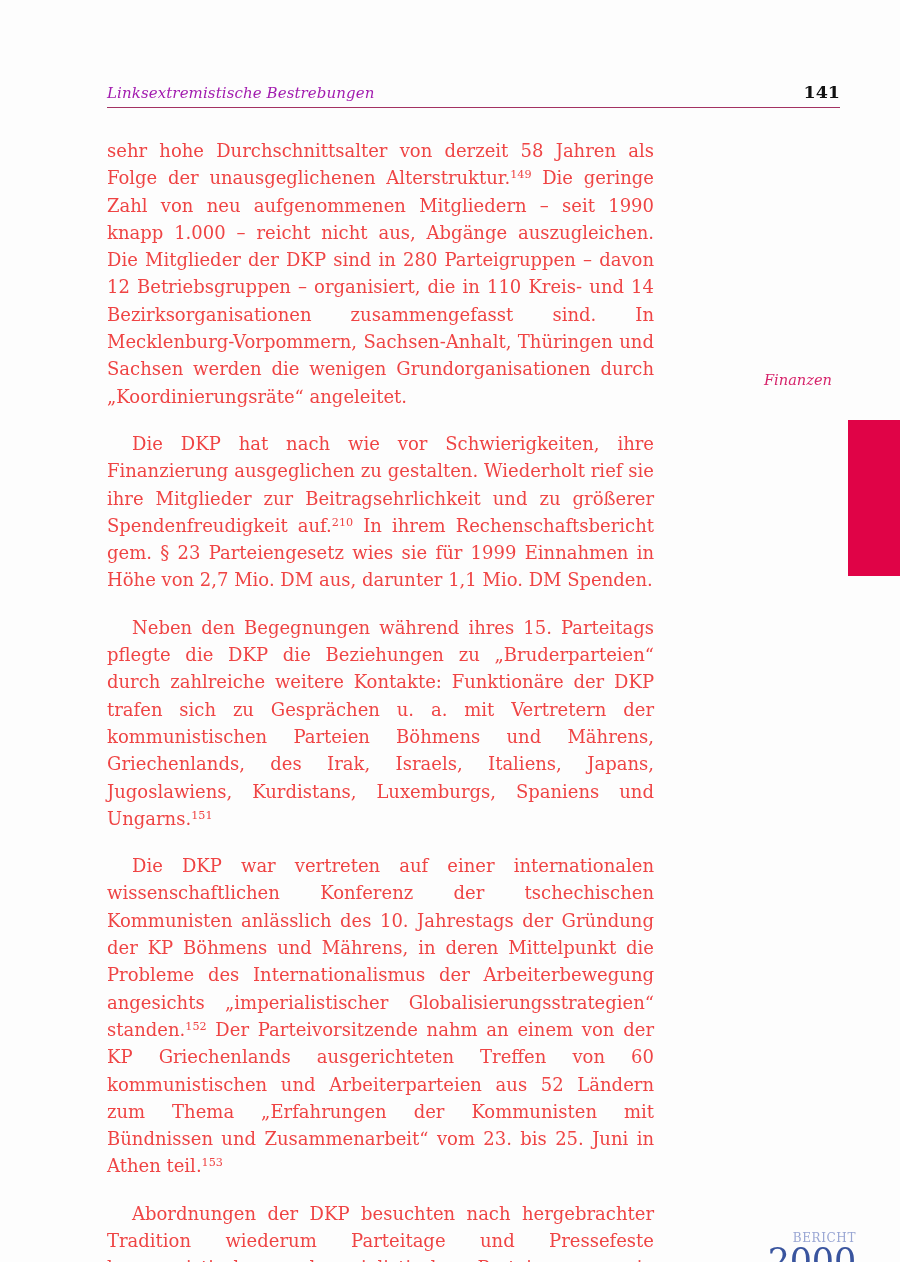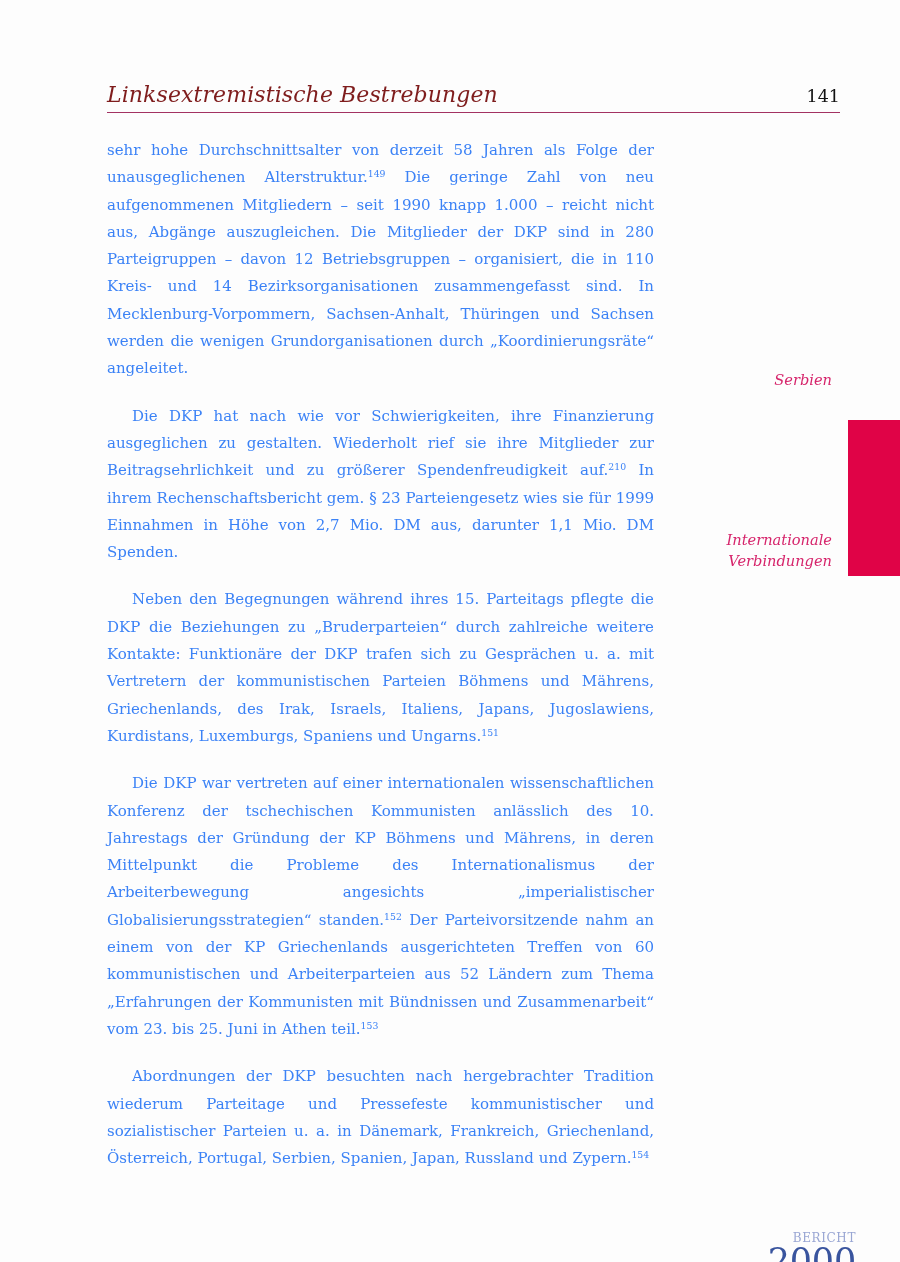--- a/index.html
+++ b/index.html
@@ -29,44 +29,44 @@
     width: 733px;
     display: flex;
     align-items: baseline;
     justify-content: space-between;
     border-bottom: 1.3px solid #a33262;
     padding-bottom: 5px;
   }
   .running-head-title {
     font-family: "DejaVu Serif", "Liberation Serif", serif;
     font-style: italic;
-    font-size: 22px;
-    color: #7f1d1d;
+    font-size: 15px;
+    color: #a21caf;
     letter-spacing: 0.1px;
   }
   .running-head-folio {
     font-family: "DejaVu Serif", "Liberation Serif", serif;
-    font-weight: normal;
+    font-weight: bold;
     font-size: 17.5px;
     color: #111111;
   }
 
   
   .textcolumn {
     position: absolute;
     left: 107px;
     top: 137px;
     width: 547px;
   }
   .para {
     margin: 0 0 20px 0;
     font-family: "DejaVu Serif", "Liberation Serif", serif;
-    font-size: 15px;
+    font-size: 18px;
     line-height: 27.3px;
-    color: #3b82f6;
+    color: #ef4444;
     text-align: justify;
     text-justify: inter-word;
     hyphens: manual;
     -webkit-hyphens: manual;
   }
   .para.indent {
     text-indent: 25px;
   }
   .para:last-child {
     margin-bottom: 13px;
@@ -140,22 +140,21 @@
   </div>
 
   <div class="textcolumn" id="textcolumn">
       <p class="para">sehr hohe Durchschnittsalter von derzeit 58 Jahren als Folge der unausgeglichenen Alterstruktur.<sup>149</sup> Die geringe Zahl von neu aufgenommenen Mitgliedern – seit 1990 knapp 1.000 – reicht nicht aus, Abgänge auszugleichen. Die Mitglieder der DKP sind in 280 Parteigruppen – davon 12 Betriebsgruppen – organisiert, die in 110 Kreis- und 14 Bezirksorganisationen zusammengefasst sind. In Mecklenburg-Vorpommern, Sachsen-Anhalt, Thüringen und Sachsen werden die wenigen Grundorganisationen durch „Koordinierungsräte“ angeleitet.</p>
       <p class="para indent">Die DKP hat nach wie vor Schwierigkeiten, ihre Finanzierung ausgeglichen zu gestalten. Wiederholt rief sie ihre Mitglieder zur Beitragsehrlichkeit und zu größerer Spendenfreudigkeit auf.<sup>210</sup> In ihrem Rechenschaftsbericht gem. § 23 Parteiengesetz wies sie für 1999 Einnahmen in Höhe von 2,7 Mio. DM aus, darunter 1,1 Mio. DM Spenden.</p>
       <p class="para indent">Neben den Begegnungen während ihres 15. Parteitags pflegte die DKP die Beziehungen zu „Bruderparteien“ durch zahlreiche weitere Kontakte: Funktionäre der DKP trafen sich zu Gesprächen u. a. mit Vertretern der kommunistischen Parteien Böhmens und Mährens, Griechenlands, des Irak, Israels, Italiens, Japans, Jugoslawiens, Kurdistans, Luxemburgs, Spaniens und Ungarns.<sup>151</sup></p>
       <p class="para indent">Die DKP war vertreten auf einer internationalen wissenschaftlichen Konferenz der tschechischen Kommunisten anlässlich des 10. Jahrestags der Gründung der KP Böhmens und Mährens, in deren Mittelpunkt die Probleme des Internationalismus der Arbeiterbewegung angesichts „imperialistischer Globalisierungsstrategien“ standen.<sup>152</sup> Der Parteivorsitzende nahm an einem von der KP Griechenlands ausgerichteten Treffen von 60 kommunistischen und Arbeiterparteien aus 52 Ländern zum Thema „Erfahrungen der Kommunisten mit Bündnissen und Zusammenarbeit“ vom 23. bis 25. Juni in Athen teil.<sup>153</sup></p>
       <p class="para indent">Abordnungen der DKP besuchten nach hergebrachter Tradition wiederum Parteitage und Pressefeste kommunistischer und sozialistischer Parteien u. a. in Dänemark, Frankreich, Griechenland, Österreich, Portugal, Serbien, Spanien, Japan, Russland und Zypern.<sup>154</sup></p>
     </div>
 
-  <div class="margin-note" id="margin-note-finanzen" style="color: rgb(214, 36, 107);"><span>Serbien</span></div>
-  <div class="margin-note" id="margin-note-internationale" style="color: rgb(214, 36, 107);"><span>Internationale</span><br><span>Verbindungen</span></div>
+  <div class="margin-note" id="margin-note-finanzen" style="color: rgb(214, 36, 107);"><span>Finanzen</span></div>
 
   <div class="thumb-tab" id="thumb-tab" style="background: rgb(224, 3, 71);"></div>
 
   <div class="footer-logo">
     <span class="logo-bericht" style="color: rgb(153, 166, 211);">Bericht</span>
     <span class="logo-year" style="color: rgb(57, 84, 158);">2000</span>
   </div>
 
 </div>
 

